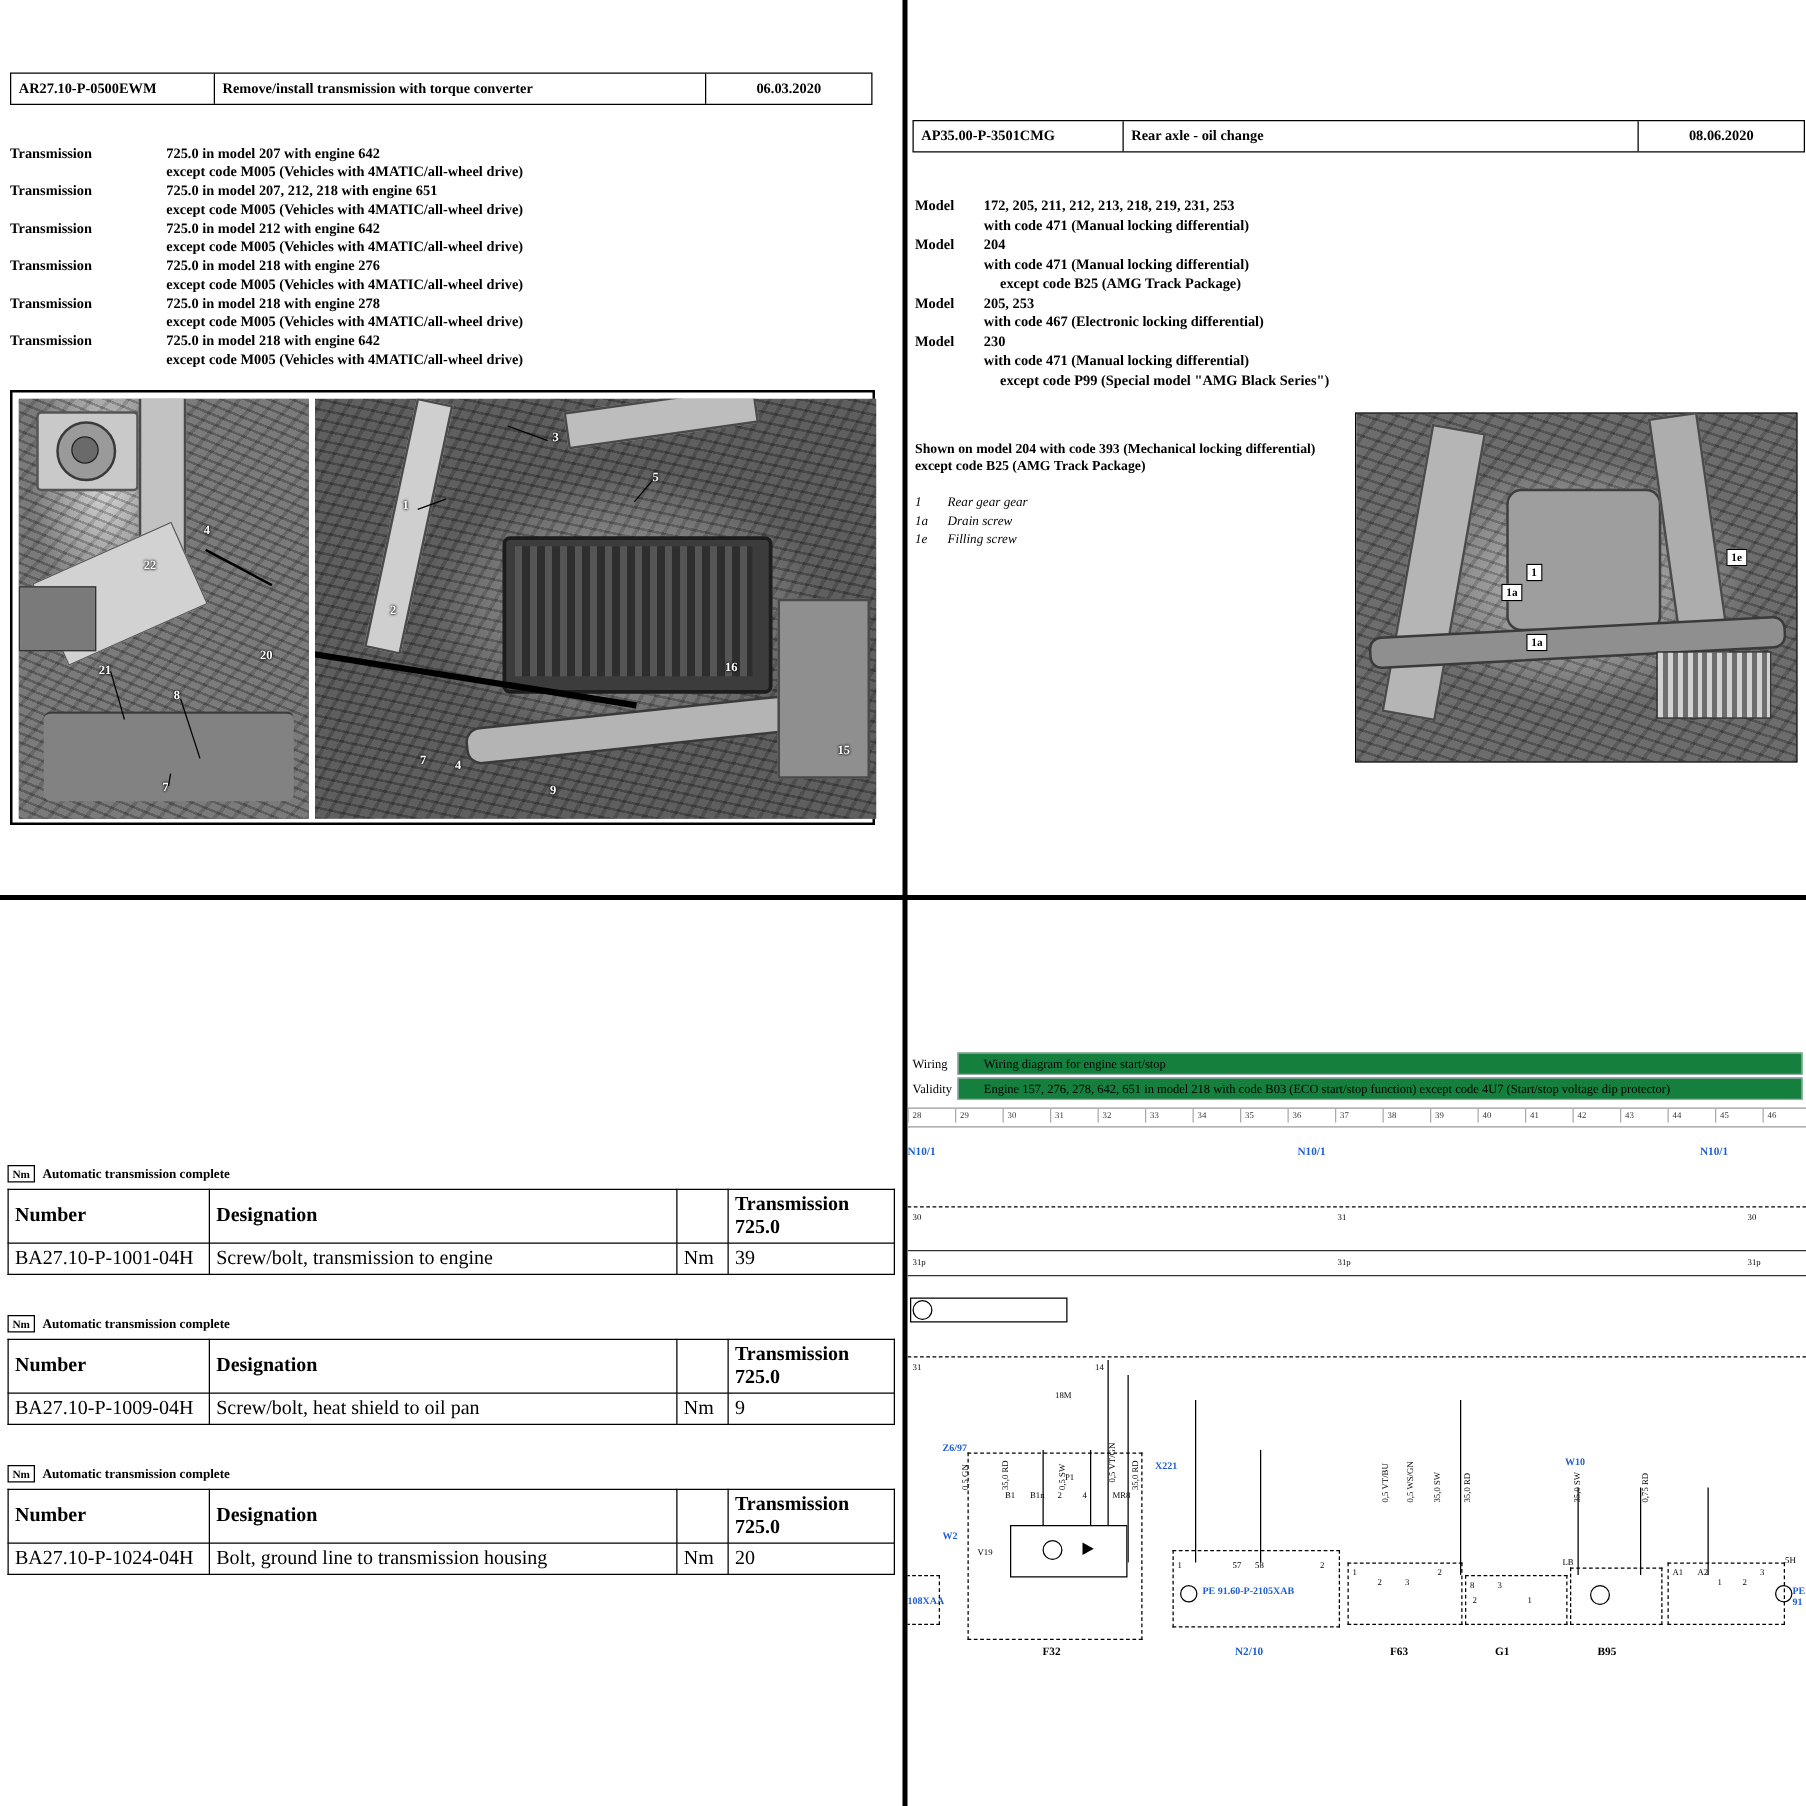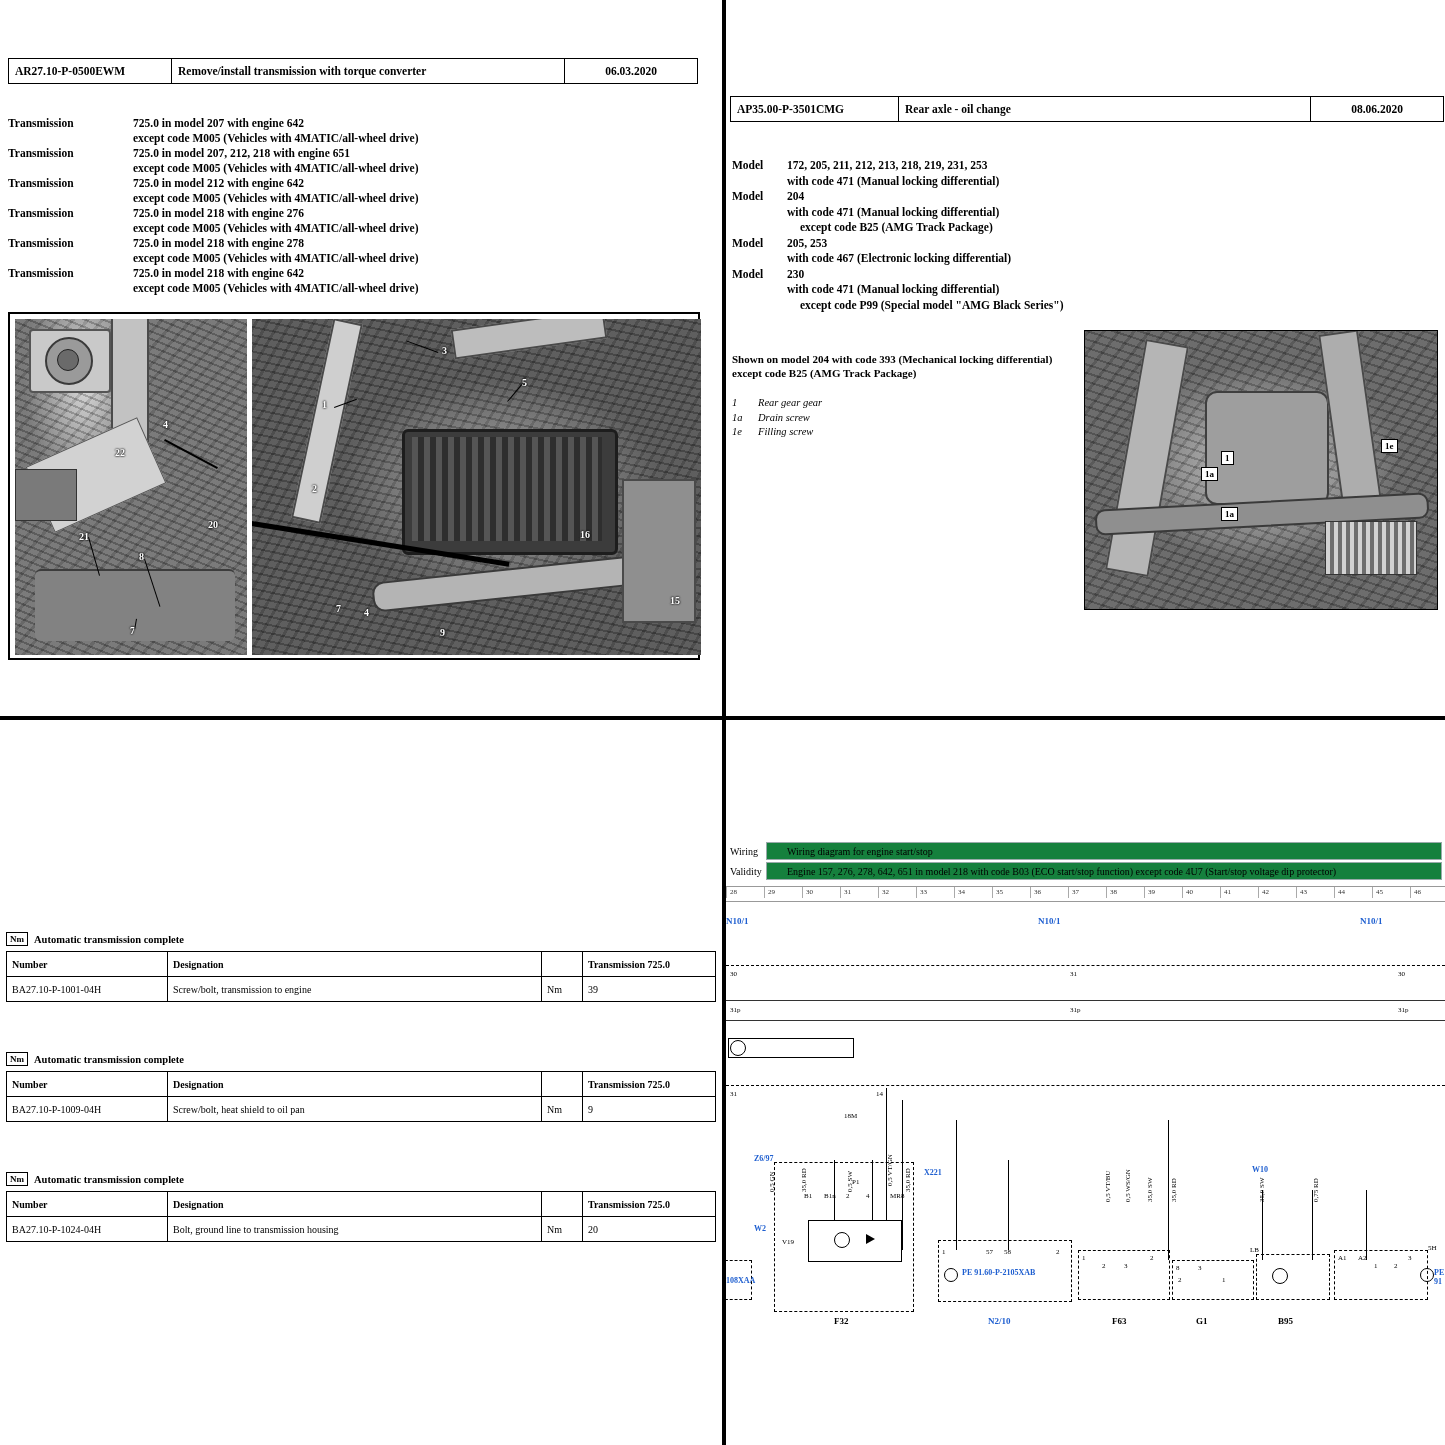--- a/index.html
+++ b/index.html
@@ -59,21 +59,21 @@
   .legend .k{width:26px;}
 
   .q2photo{position:absolute;left:358px;top:330px;width:352px;height:278px;border:1.5px solid #000;background:#909090;overflow:hidden;}
   .callbox{position:absolute;border:1px solid #000;background:#fff;font-size:9px;padding:1px 3px;font-weight:bold;}
 
   
   .nm-block{position:absolute;left:6px;width:710px;}
   .nm-head{display:flex;align-items:center;gap:6px;margin-bottom:5px;}
   .nm-ico{border:1px solid #000;font-size:9px;padding:1px 3px;font-weight:bold;line-height:10px;}
   .nm-title{font-size:10.5px;font-weight:bold;}
-  table.torque{border-collapse:collapse;width:710px;font-size:10px;}
+  table.torque{border-collapse:collapse;width:710px;font-size:16px;}
   table.torque td,table.torque th{border:1px solid #000;padding:3px 5px;text-align:left;font-weight:normal;height:18px;}
   table.torque th{font-weight:bold;}
   .c-num{width:150px;}
   .c-unit{width:30px;text-align:left;}
   .c-val{width:122px;}
 
   
   .wd-field{position:absolute;display:flex;align-items:center;font-size:10px;}
   .wd-lab{width:36px;color:#000;}
   .wd-box{border:1px solid #9aa;background:#15803d;height:16px;display:flex;align-items:center;padding:0 20px;font-size:10px;}

